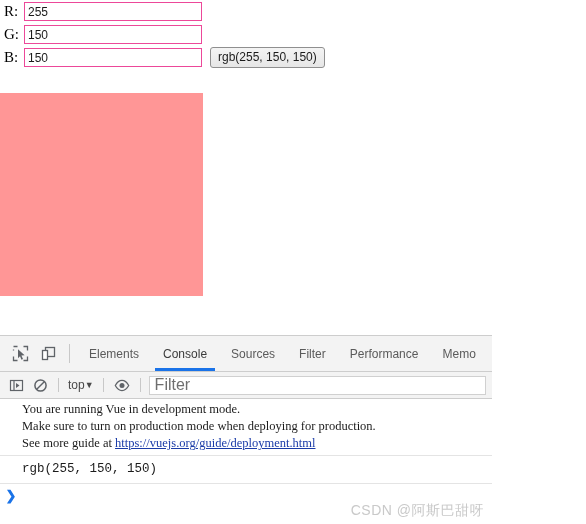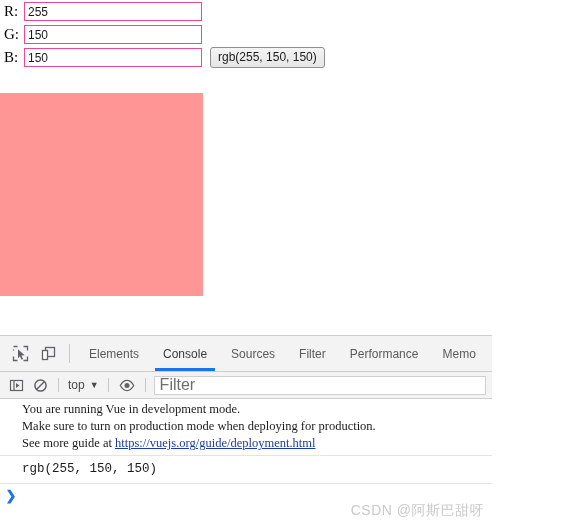--- a/index.html
+++ b/index.html
@@ -160,21 +160,20 @@
   .fsep {
     width: 1px;
     height: 14px;
     background: #c8c8c8;
     margin: 0 6px;
     flex: 0 0 auto;
   }
   #context-select {
     display: flex;
     align-items: center;
-    gap: 5px;
     font-size: 12px;
     color: #4a4a4a;
     cursor: default;
     padding: 0 3px;
     flex: 0 0 auto;
   }
   #filter-input {
     flex: 1 1 auto;
     height: 19px;
     margin-left: 2px;

